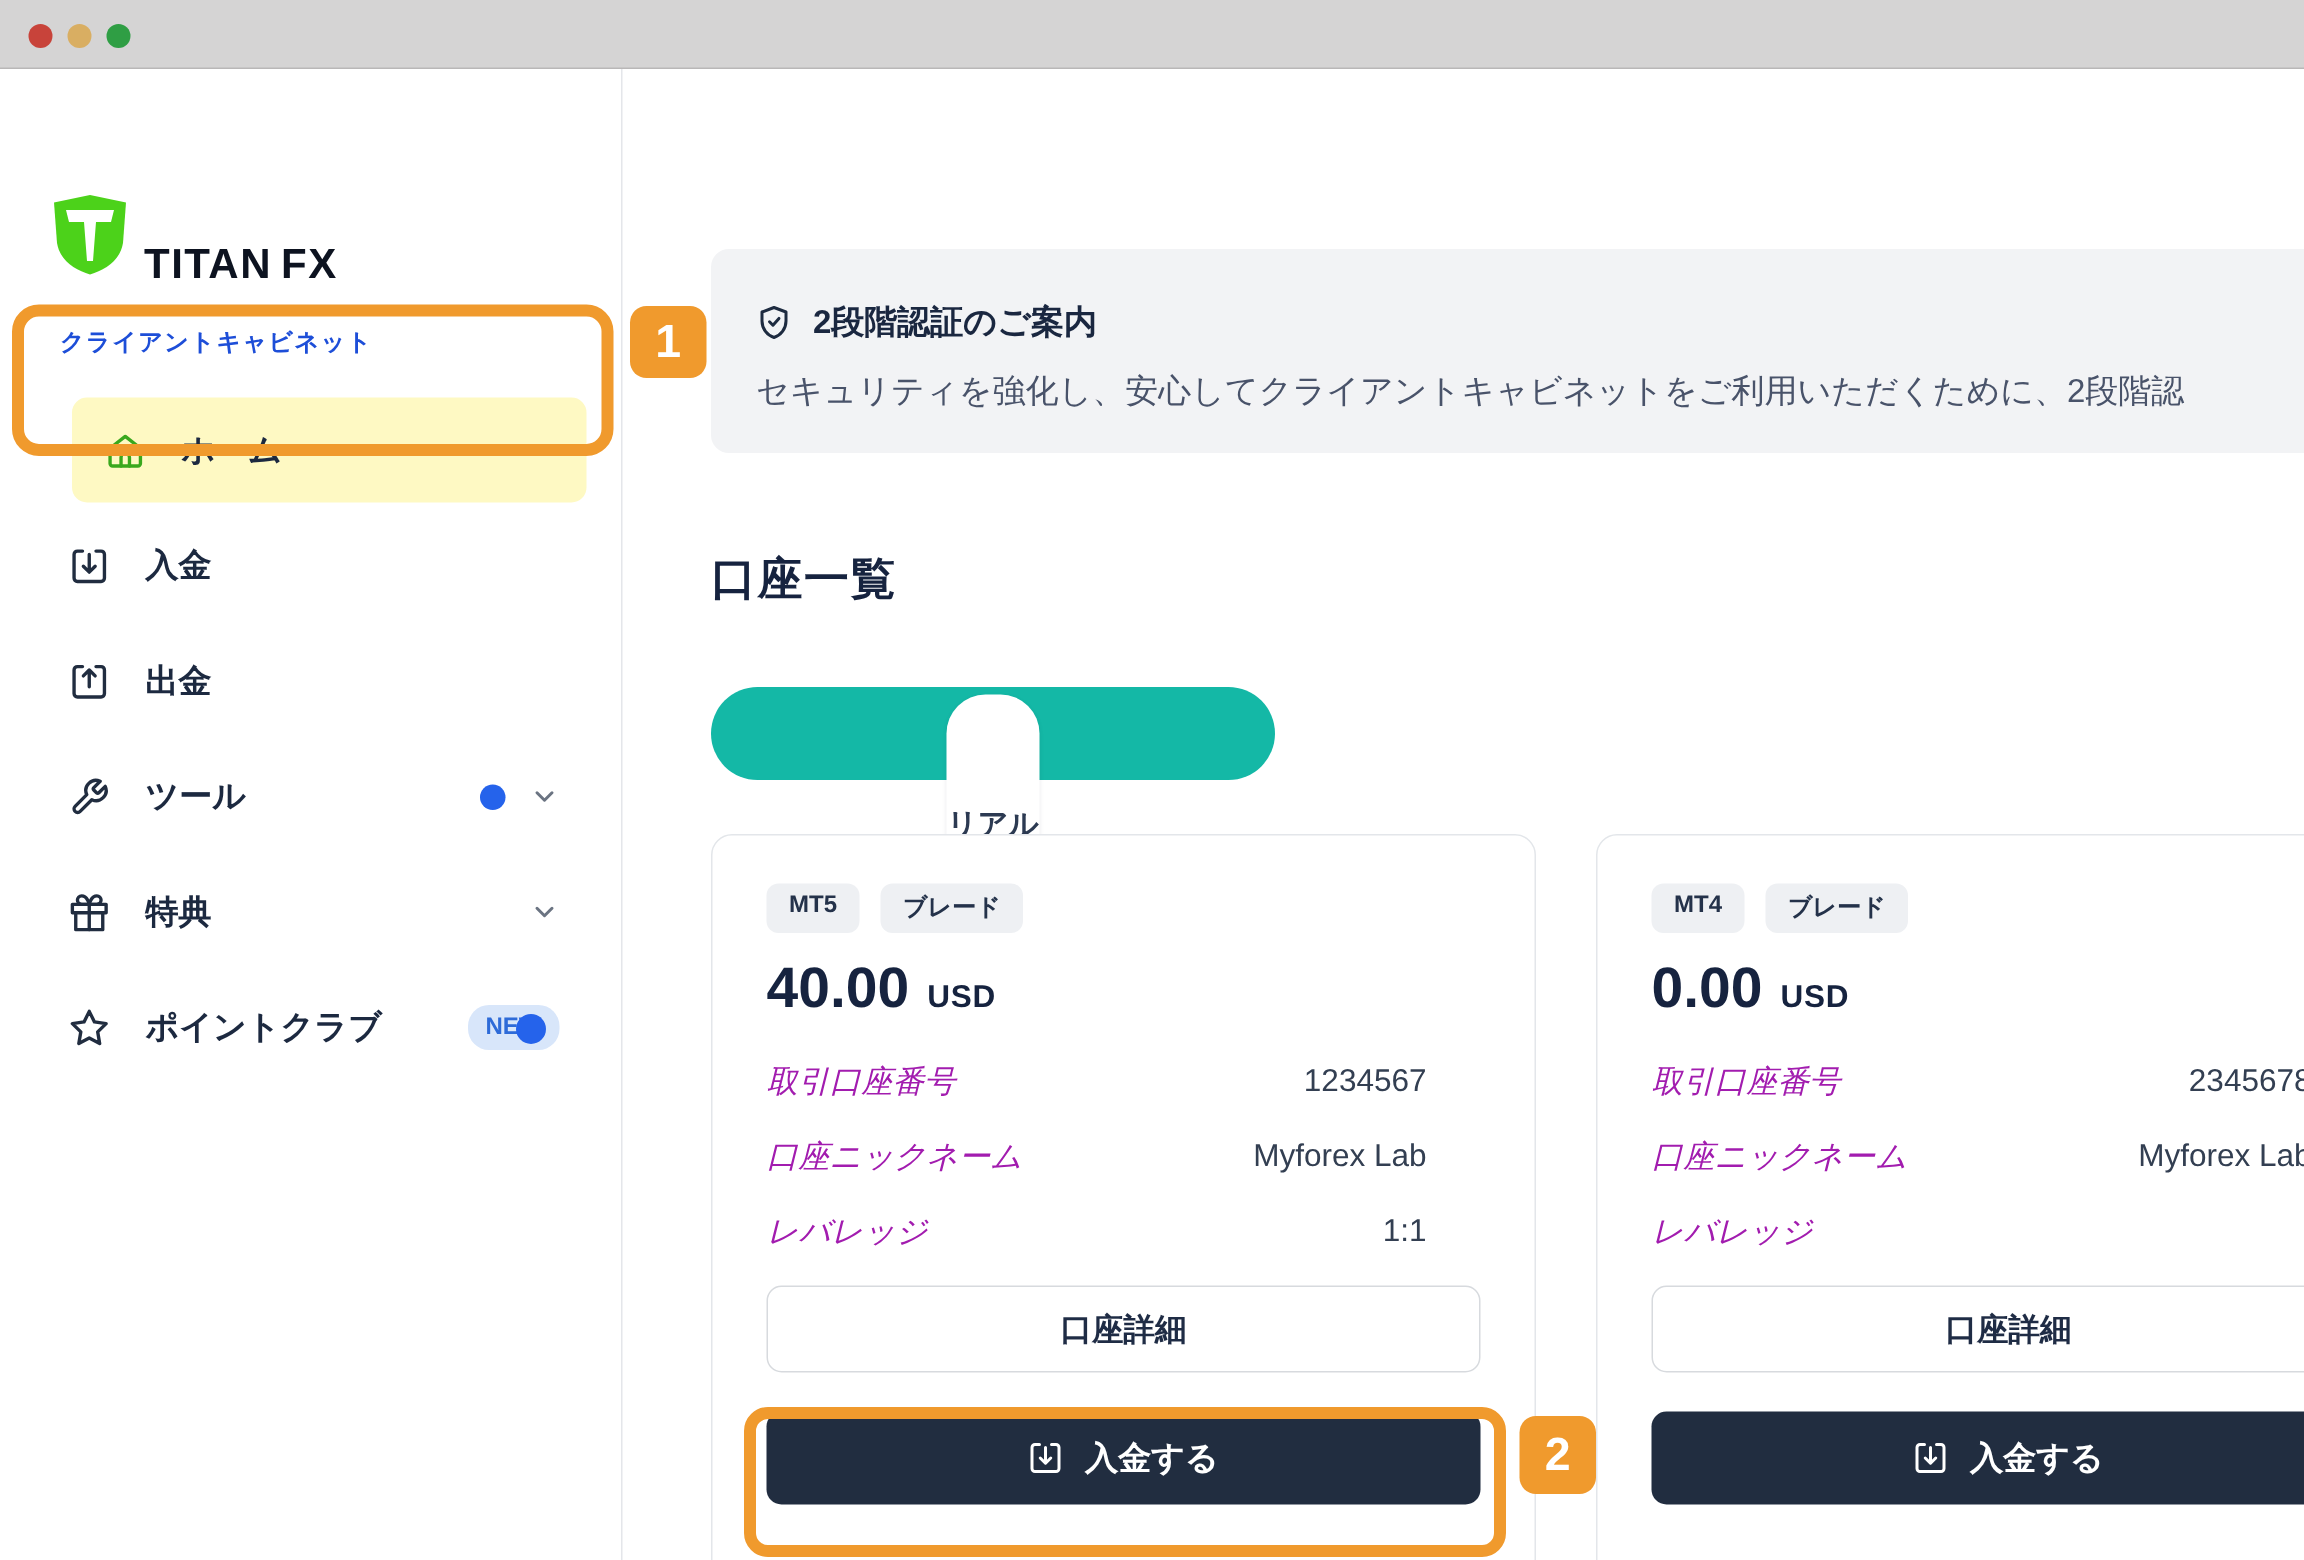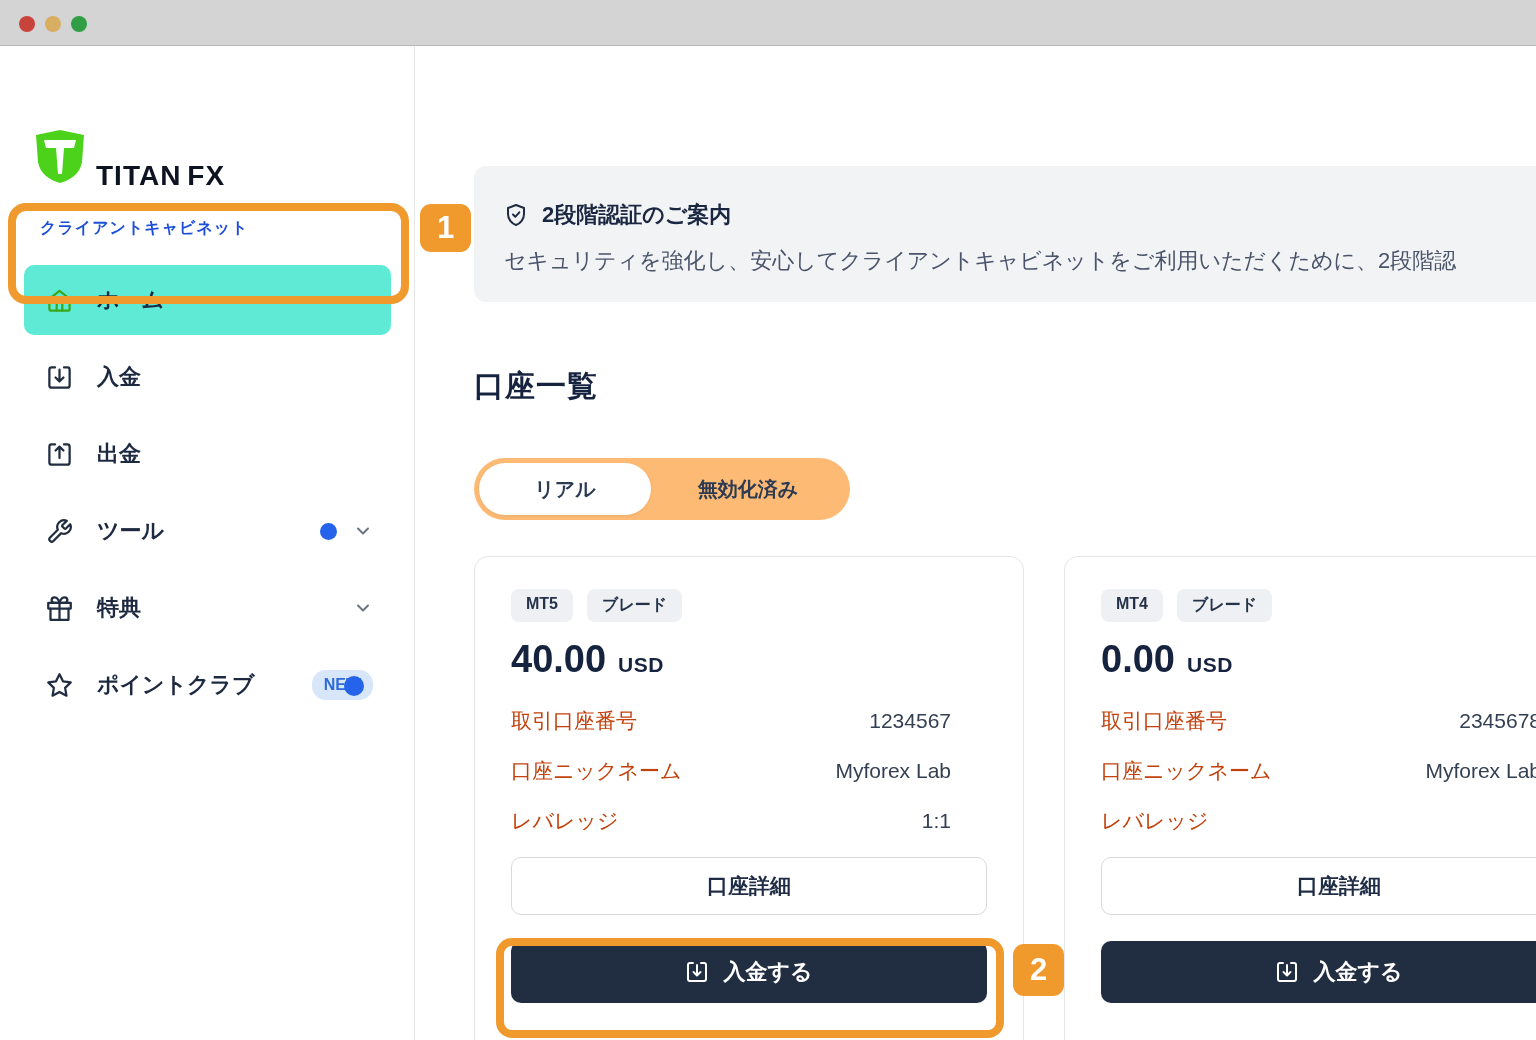--- a/index.html
+++ b/index.html
@@ -30,21 +30,21 @@
   .brand-text .fx { font-weight:700; margin-left:6px; }
   .cabinet-label {
     position:absolute; left:40px; top:172px;
     font-size:16px; font-weight:700; letter-spacing:1px; color:#1d4ed8;
   }
   .menu { position:absolute; left:24px; top:219px; right:23px; }
   .menu-item {
     height:70px; margin-bottom:7px; display:flex; align-items:center;
     padding:0 18px 0 22px; border-radius:10px; cursor:pointer;
   }
-  .menu-item.active { background:#5eead4; }
+  .menu-item.active { background:#fef9c3;margin-left:24px; }
   .menu-item .mi-icon { width:27px; height:27px; flex:0 0 27px; color:#212d40; }
   .menu-item.active .mi-icon { color:#3aa81d; }
   .menu-item .mi-label { margin-left:24px; font-size:22px; font-weight:700; color:#1c2940; }
   .mi-right { margin-left:auto; display:flex; align-items:center; gap:16px; }
   .blue-dot { width:17px; height:17px; border-radius:50%; background:#2563eb; }
   .chev { width:20px; height:20px; color:#6b7482; }
   .new-badge {
     margin-left:auto; position:relative; background:#d8e6fa; color:#2e6bd8;
     font-size:16px; font-weight:700; padding:6px 12px; border-radius:14px;
   }
@@ -63,21 +63,21 @@
   .banner-title { font-size:22px; font-weight:700; color:#1a2740; }
   .banner-body {
     margin-top:16px; font-size:22px; color:#49536a; white-space:nowrap; overflow:hidden;
   }
   .page-heading {
     position:absolute; left:474px; top:366px;
     font-size:30px; font-weight:800; color:#16233f; letter-spacing:1px;
   }
   .tabs {
     position:absolute; left:474px; top:458px; width:376px; height:62px;
-    background:#fdba74; border-radius:31px; display:flex; align-items:center; padding:5px;
+    background:#14b8a6; border-radius:31px; display:flex; align-items:center; padding:5px;flex-direction:column;
   }
   .tab {
     flex:1; height:52px; border-radius:26px; display:flex; align-items:center;
     justify-content:center; font-size:20px; font-weight:700; color:#2c3a52; cursor:pointer;
   }
   .tab.active { background:#ffffff; box-shadow:0 1px 3px rgba(20,30,50,.08); flex:0 0 172px; }
 
   
   .card {
     position:absolute; top:556px; width:550px; height:520px;
@@ -89,21 +89,21 @@
   .badge-row { display:flex; gap:14px; }
   .badge {
     background:#eef0f3; color:#24324a; font-size:16px; font-weight:700;
     padding:6px 15px; border-radius:8px;
   }
   .balance-row { margin-top:16px; display:flex; align-items:baseline; gap:12px; }
   .balance { font-size:38px; font-weight:800; color:#16233f; }
   .currency { font-size:21px; font-weight:800; color:#16233f; letter-spacing:.5px; }
   .rows { margin-top:26px; padding-right:36px; }
   .krow { display:flex; justify-content:space-between; align-items:center; margin-bottom:22px; }
-  .krow .k { font-size:21px; color:#c2410c; }
+  .krow .k { font-size:21px; color:#a21caf;font-style:italic; }
   .krow .v { font-size:21px; color:#333f52; white-space:nowrap; }
   .detail-btn {
     margin-top:12px; width:100%; height:58px; background:#ffffff;
     border:1.5px solid #d7dade; border-radius:10px;
     font-size:21px; font-weight:700; color:#1f2c45; cursor:pointer;
     display:flex; align-items:center; justify-content:center;
     font-family:inherit;
   }
   .deposit-btn {
     margin-top:26px; width:100%; height:62px; background:#212d40;

